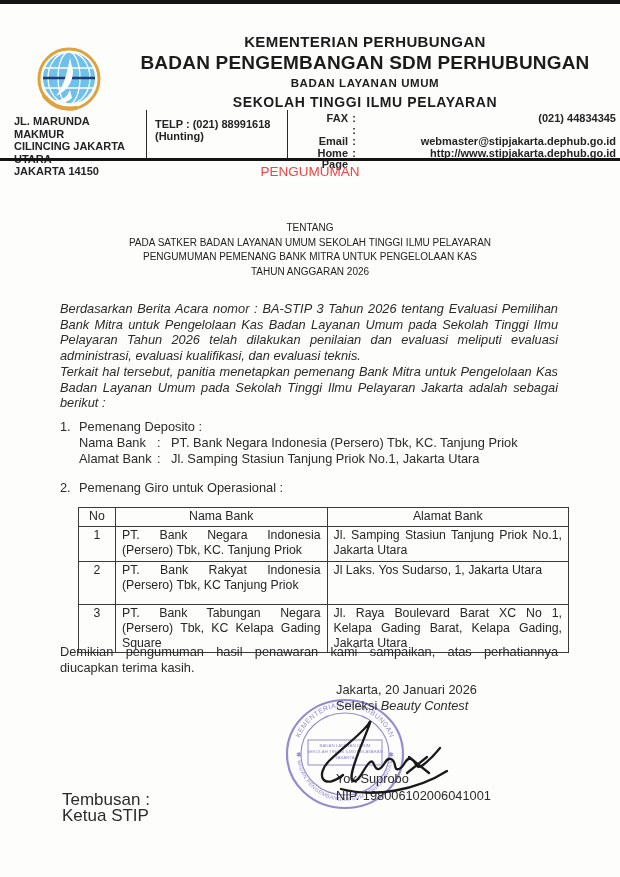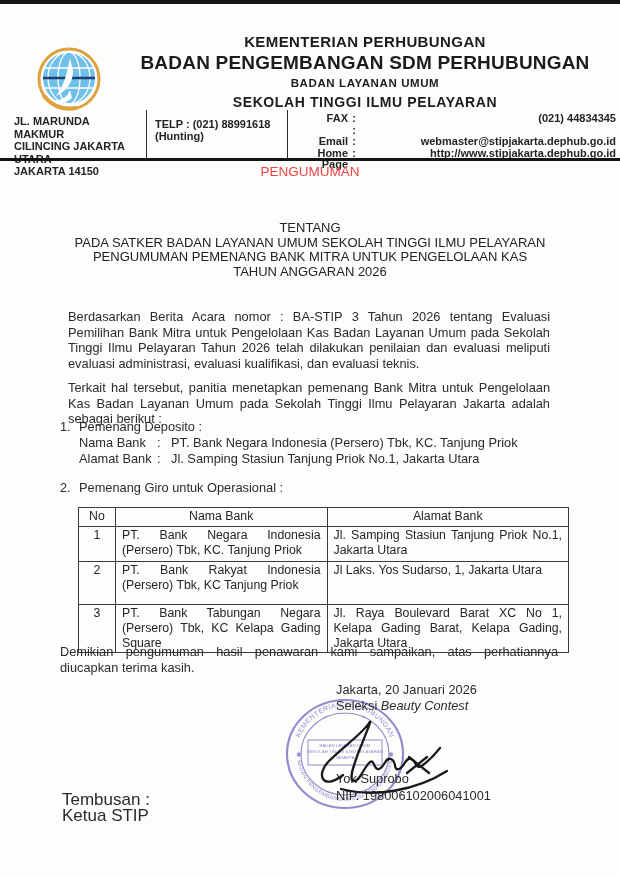--- a/index.html
+++ b/index.html
@@ -26,26 +26,26 @@
   .c-row{display:flex;text-align:right;}
   .c-lab{width:52px;flex:none;}
   .c-sep{width:8px;flex:none;}
   .c-val{flex:1;}
   .rule{position:absolute;top:158px;left:0;width:620px;height:3px;background:#141414;}
 
   
   .doc-title{position:absolute;top:164px;left:0;width:620px;text-align:center;
              font-size:13.5px;line-height:15.5px;color:#ef4444;}
   .tentang{position:absolute;top:221px;left:0;width:620px;text-align:center;
-           font-size:13px;line-height:14.6px;color:#222;}
+           font-size:10px;line-height:14.6px;color:#222;}
 
   
   .body-text{position:absolute;left:60px;top:301px;width:498px;
              font-size:12.8px;line-height:15.7px;text-align:justify;}
-  .body-text p{margin:8px;}
+  .body-text p{margin:0;font-style:italic;}
 
   .items{position:absolute;left:60px;top:419px;width:505px;font-size:12.8px;line-height:16px;}
   .item{display:flex;}
   .item-no{width:19px;flex:none;}
   .item-content{flex:1;}
   .field{display:flex;}
   .f-lab{width:78px;flex:none;}
   .f-sep{width:14px;flex:none;}
   .f-val{flex:1;}
   .item2{margin-top:13px;}

